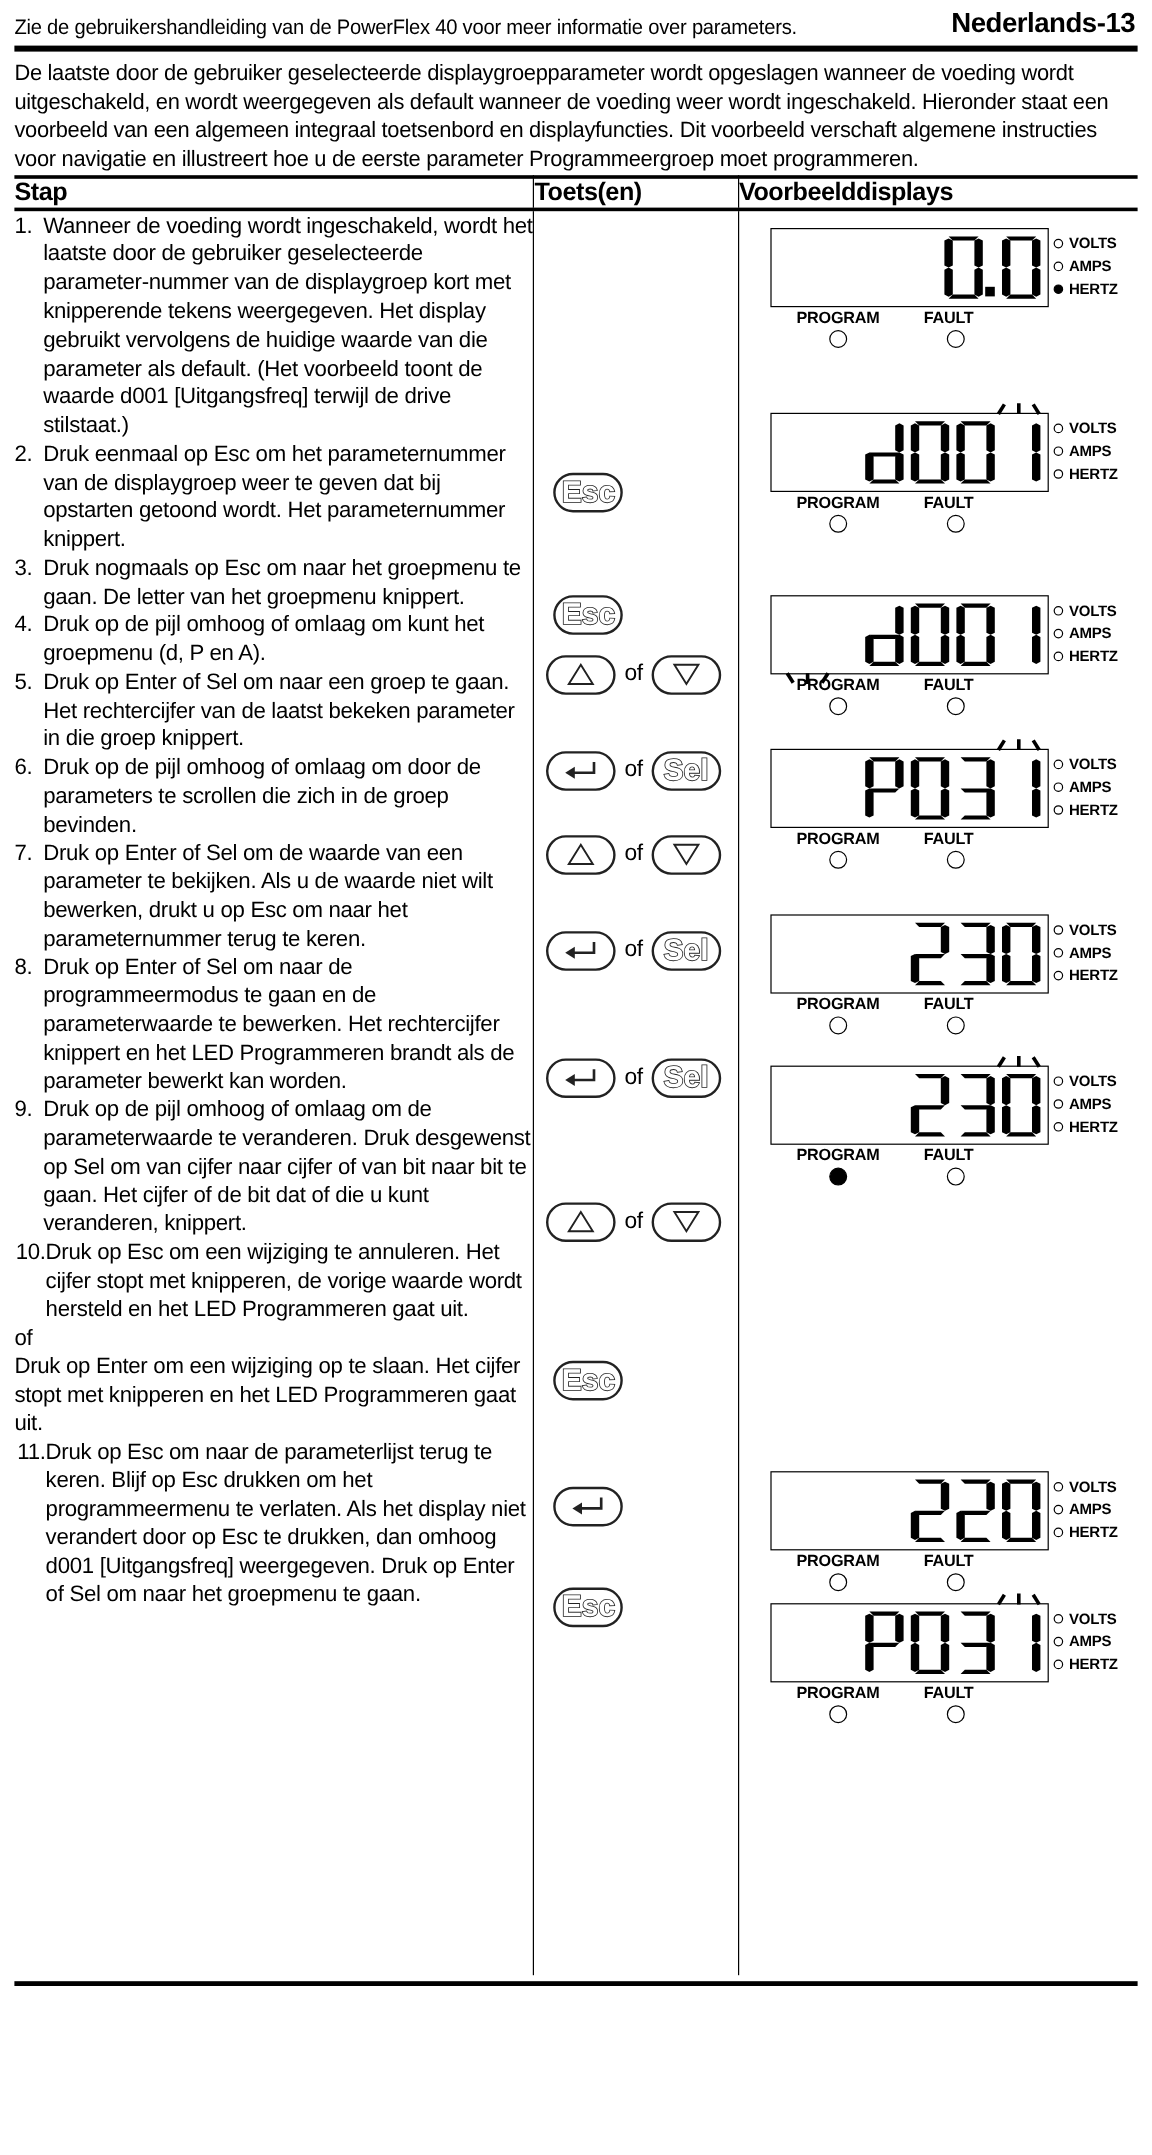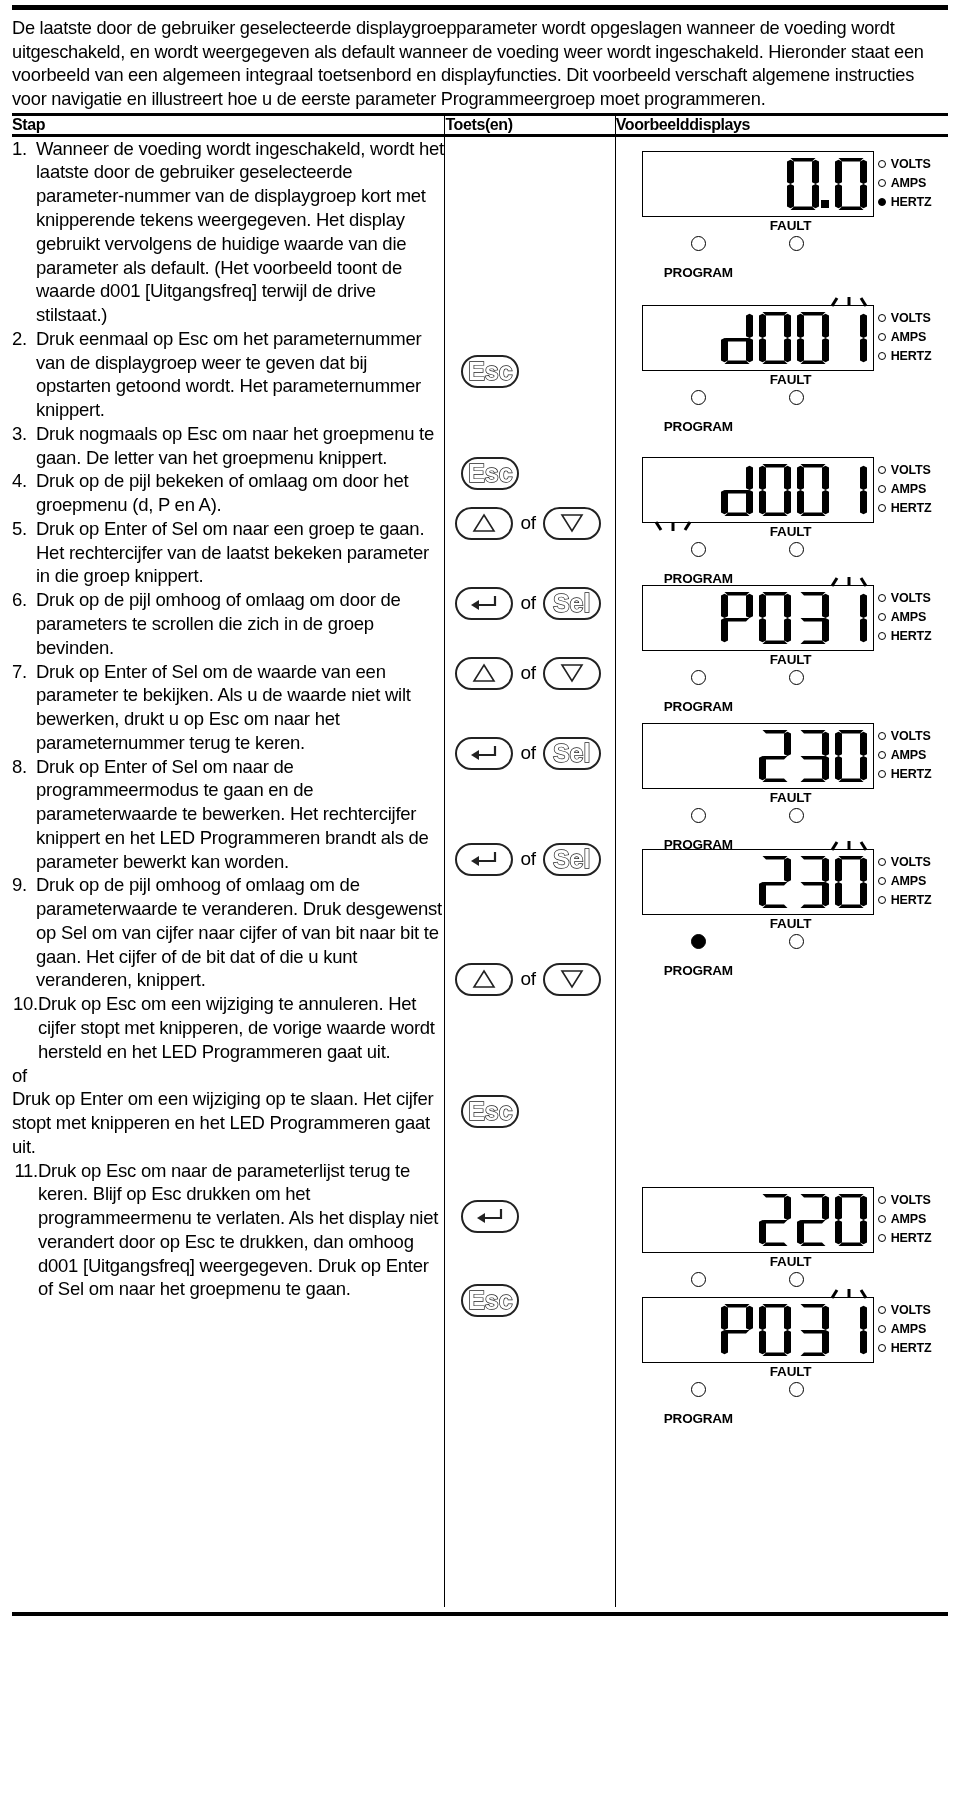--- a/index.html
+++ b/index.html
@@ -26,21 +26,21 @@
   
   .intro { font-size:18.5px; line-height:1.28; margin:6px 0 2px 0; letter-spacing:-0.25px; transform:scaleX(0.985); transform-origin:left top;}
 
   
   table.main { width:100%; border-collapse:collapse; table-layout:fixed; }
   table.main td, table.main th { vertical-align:top; padding:0; }
   .bt-thick { border-top:3px solid #000; }
   .bb-thick { border-bottom:3px solid #000; }
   .vline { border-left:1.5px solid #000; }
 
-  th.hcell { text-align:left; font-size:16px; font-weight:bold; letter-spacing:-0.4px; padding:2px 0 3px 3px; }
+  th.hcell { text-align:left; font-size:21px; font-weight:bold; letter-spacing:-0.4px; padding:2px 0 3px 3px; }
   .col-step { width:432px; }
   .col-keys { width:170px; }
   .col-disp { width:332px; }
 
   td.steps { padding:3px 6px 4px 2px; }
   td.keys  { padding:0; position:relative; }
   td.disp  { padding:0; position:relative; }
 
   
   ol.steps { list-style:none; margin:0; padding:0; font-size:18.5px; line-height:1.285; letter-spacing:-0.25px;}
@@ -80,39 +80,43 @@
   .seg { display:block; }
   .unitlist {
     position:absolute; left:236px; top:4px;
     font-size:12.5px; font-weight:bold; line-height:1.52; letter-spacing:-0.2px;
   }
   .unitlist div { display:flex; align-items:center; gap:5px; white-space:nowrap; }
   .dot { width:8px; height:8px; border-radius:50%; border:1.4px solid #000; background:#fff; flex:0 0 8px;}
   .dot.on { background:#000; }
   .statusrow { position:relative; width:232px; height:40px; }
   .statlbl { position:absolute; font-size:13.5px; font-weight:bold; letter-spacing:-0.2px;}
-  .statlbl.prog { left:22px; top:1px;margin-top:47px; }
+  .statlbl.prog { left:22px; top:1px; }
   .statlbl.flt  { left:128px; top:1px; }
   .statled { position:absolute; width:15px; height:15px; border-radius:50%; border:1.6px solid #000; background:#fff; }
   .statled.on { background:#000; }
   .statled.prog { left:49px; top:19px; }
   .statled.flt  { left:147px; top:19px; }
 
   
   .blink { position:absolute; }
   .blink svg { display:block; }
 
   
   .footer { font-size:18.5px; letter-spacing:-0.25px; padding-top:2px; }
 </style>
 </head>
 <body>
 
 <div class="page">
 
+  <div class="hdr">
+    <div class="hdr-left">Zie de gebruikershandleiding van de PowerFlex 40 voor meer informatie over parameters.</div>
+    <div class="hdr-right">Nederlands-13</div>
+  </div>
   <div class="rule-thick"></div>
 
 
   <div class="intro">De laatste door de gebruiker geselecteerde displaygroepparameter wordt opgeslagen wanneer de voeding wordt uitgeschakeld, en wordt weergegeven als default wanneer de voeding weer wordt ingeschakeld. Hieronder staat een voorbeeld van een algemeen integraal toetsenbord en displayfuncties. Dit voorbeeld verschaft algemene instructies voor navigatie en illustreert hoe u de eerste parameter Programmeergroep moet programmeren.</div>
 
   <table class="main">
     <colgroup>
       <col class="col-step">
         <col class="col-keys">
         <col class="col-disp">
@@ -136,21 +140,21 @@
             <li>
                 <span class="num">2.</span>
                 <span class="txt">Druk eenmaal op Esc om het parameternummer van de displaygroep weer te geven dat bij opstarten getoond wordt. Het parameternummer knippert.</span>
               </li>
             <li>
                 <span class="num">3.</span>
                 <span class="txt">Druk nogmaals op Esc om naar het groepmenu te gaan. De letter van het groepmenu knippert.</span>
               </li>
             <li>
                 <span class="num">4.</span>
-                <span class="txt">Druk op de pijl bekeken of omlaag om door het groepmenu (d, P en A).</span>
+                <span class="txt">Druk op de pijl omhoog of omlaag om kunt het groepmenu (d, P en A).</span>
               </li>
             <li>
                 <span class="num">5.</span>
                 <span class="txt">Druk op Enter of Sel om naar een groep te gaan. Het rechtercijfer van de laatst bekeken parameter in die groep knippert.</span>
               </li>
             <li>
                 <span class="num">6.</span>
                 <span class="txt">Druk op de pijl omhoog of omlaag om door de parameters te scrollen die zich in de groep bevinden.</span>
               </li>
             <li>

